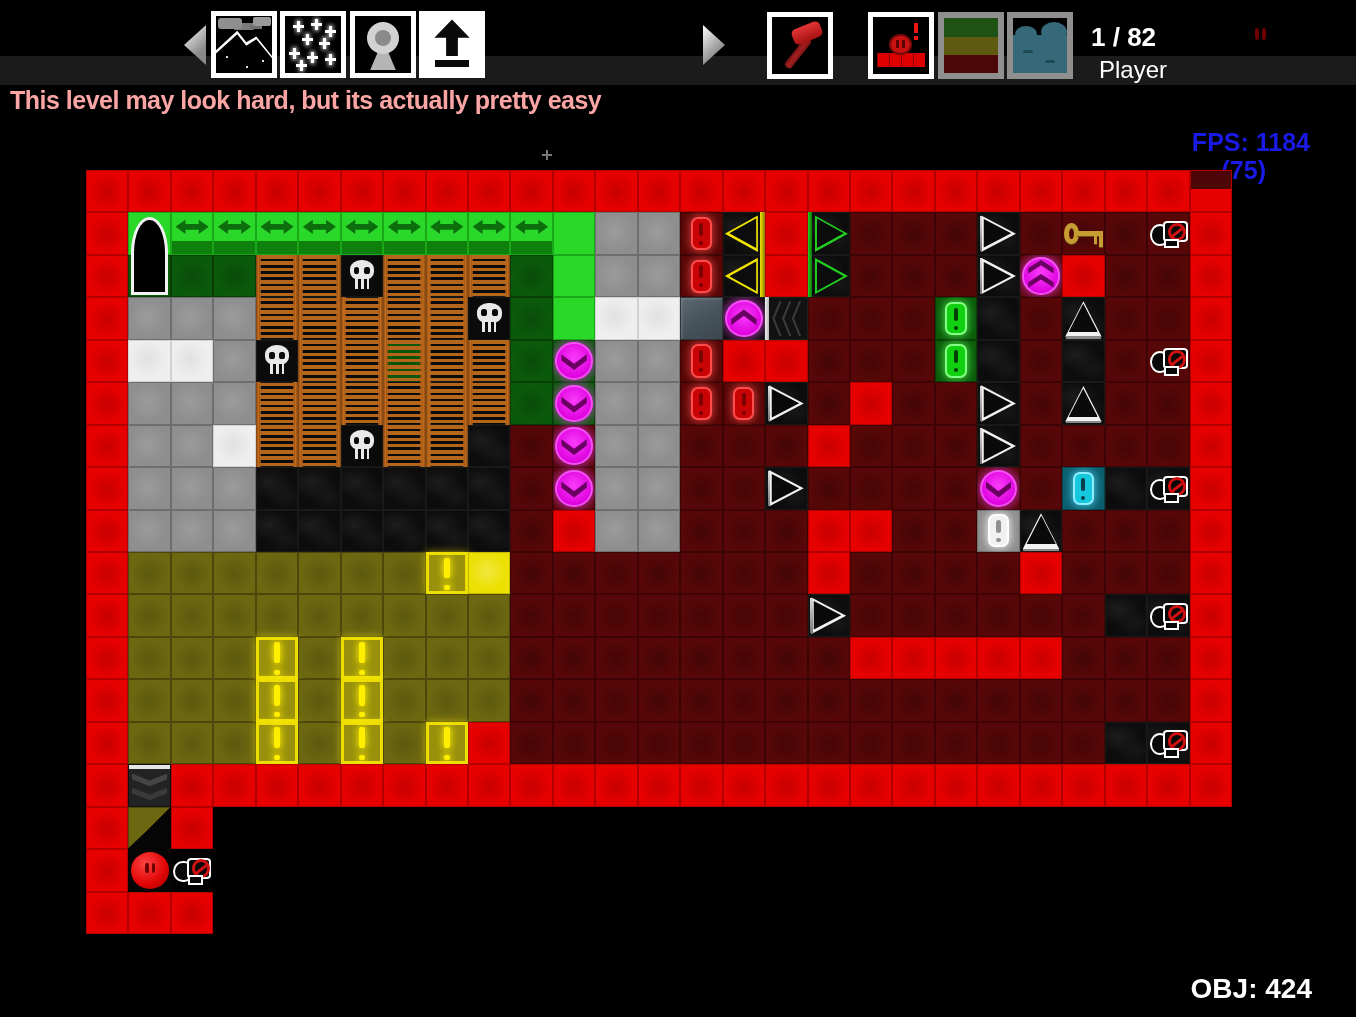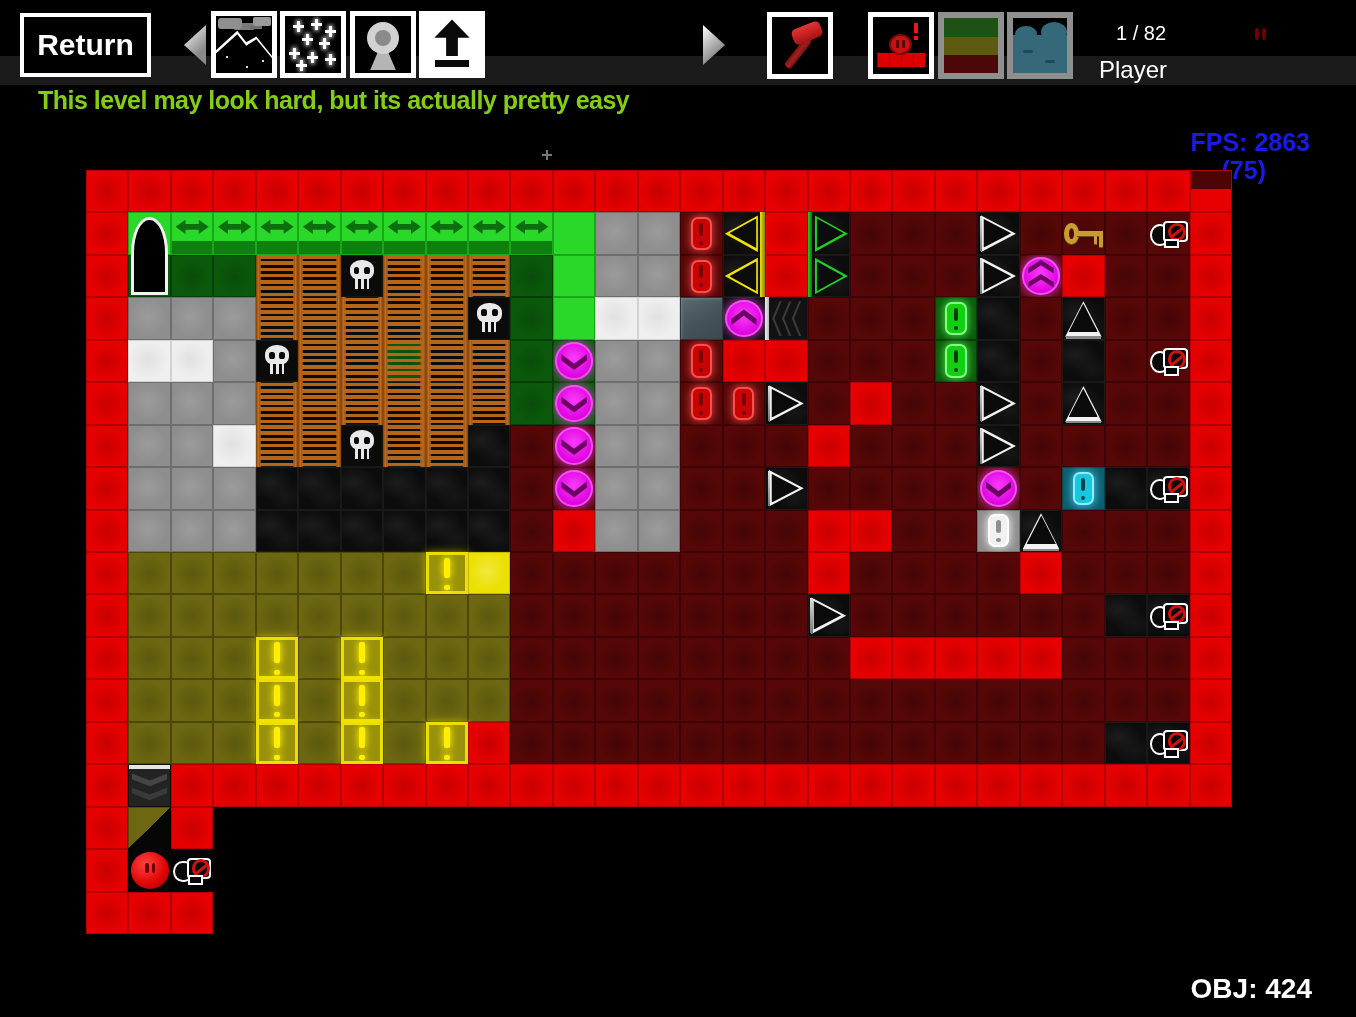--- a/index.html
+++ b/index.html
@@ -65,28 +65,28 @@
   .st1{left:0;top:0;width:100%;height:34%;background:#1e5214;}
   .st2{left:0;top:34%;width:100%;height:33%;background:#5e5a10;}
   .st3{left:0;top:67%;width:100%;height:33%;background:#4c0808;}
   
   .wbody{left:0;right:0;bottom:0;height:70%;background:#356878;}
   .wb1{left:2px;top:8px;width:22px;height:16px;border-radius:50%;background:#356878;}
   .wb2{left:28px;top:4px;width:26px;height:20px;border-radius:50%;background:#356878;}
   .wd1,.wd2{width:10px;height:3px;background:#1e4a56;border-radius:2px;}
   .wd1{left:10px;top:32px}.wd2{left:32px;top:42px}
   
-  .counter{position:absolute;left:1091px;top:22px;width:100px;text-align:center;
-           color:#fff;font-size:20px;font-weight:normal;}
+  .counter{position:absolute;left:1091px;top:22px;width:100px;
+           color:#fff;font-size:26px;font-weight:bold;}
   .playerlabel{position:absolute;left:1083px;top:56px;width:100px;text-align:center;
            color:#fff;font-size:24px;}
   .ballicon{position:absolute;left:1237px;top:14px;width:45px;height:46px;}
   
-  .hint{position:absolute;left:10px;top:86px;color:#84cc16;font-size:25px;font-weight:bold;
-        letter-spacing:-0.5px;white-space:nowrap;margin-left:28px;}
+  .hint{position:absolute;left:10px;top:86px;color:#fca5a5;font-size:25px;font-weight:bold;
+        letter-spacing:-0.5px;white-space:nowrap;}
   .fps{position:absolute;right:46px;top:128px;color:#1a1ae6;font-size:25px;font-weight:bold;}
   .fps2{position:absolute;right:90px;top:156px;color:#1a1ae6;font-size:25px;font-weight:bold;}
   .obj{position:absolute;right:44px;top:973px;color:#fff;font-size:28px;font-weight:bold;}
   .cursor{position:absolute;left:542px;top:150px;width:10px;height:10px;}
   .cursor::before{content:"";position:absolute;left:4px;top:0;width:2px;height:10px;background:#777;}
   .cursor::after{content:"";position:absolute;left:0;top:4px;width:10px;height:2px;background:#777;}
   
   .grid{position:absolute;left:86px;top:170px;width:1146px;height:764px;display:grid;
         grid-template-columns:repeat(27,1fr);grid-template-rows:repeat(18,1fr);}
   .cell{position:relative;overflow:hidden;box-shadow:inset 0 0 0 1px rgba(0,0,0,.28);}
@@ -188,21 +188,20 @@
          background:radial-gradient(circle at 38% 32%,#ff4242,#e00505 58%,#ad0000 92%);}
   .pball::before,.pball::after{content:"";position:absolute;top:30%;width:9%;height:27%;background:#6e0000;border-radius:40%;}
   .pball::before{left:39%}.pball::after{left:56%}
   .ballicon .pball{left:0;top:0;width:100%;height:100%;}
 </style>
 </head>
 <body>
 
 <div class="toolbar">
   <div class="tstrip"></div>
-  <button class="return">Return</button>
   <div class="navarrow left"></div>
   <div class="frame white p1">
     <i class="cl1"></i>
     <i class="cl2"></i>
     <i class="ridge"></i>
     <b class="dt1"></b>
       <b class="dt2"></b>
       <b class="dt3"></b>
   </div>
   <div class="frame white p2">
@@ -247,21 +246,21 @@
       <i class="wb2"></i>
     <b class="wd1"></b>
       <b class="wd2"></b>
   </div>
   <div class="counter">1 / 82</div>
   <div class="playerlabel">Player</div>
   <div class="ballicon"><i class="pball"></i></div>
 </div>
 
 <div class="hint">This level may look hard, but its actually pretty easy</div>
-<div class="fps">FPS: 2863</div>
+<div class="fps">FPS: 1184</div>
 <div class="fps2">(75)</div>
 
 <div class="grid" id="grid">
     <div class="cell t-red-block"></div>
     <div class="cell t-red-block"></div>
     <div class="cell t-red-block"></div>
     <div class="cell t-red-block"></div>
     <div class="cell t-red-block"></div>
     <div class="cell t-red-block"></div>
     <div class="cell t-red-block"></div>

